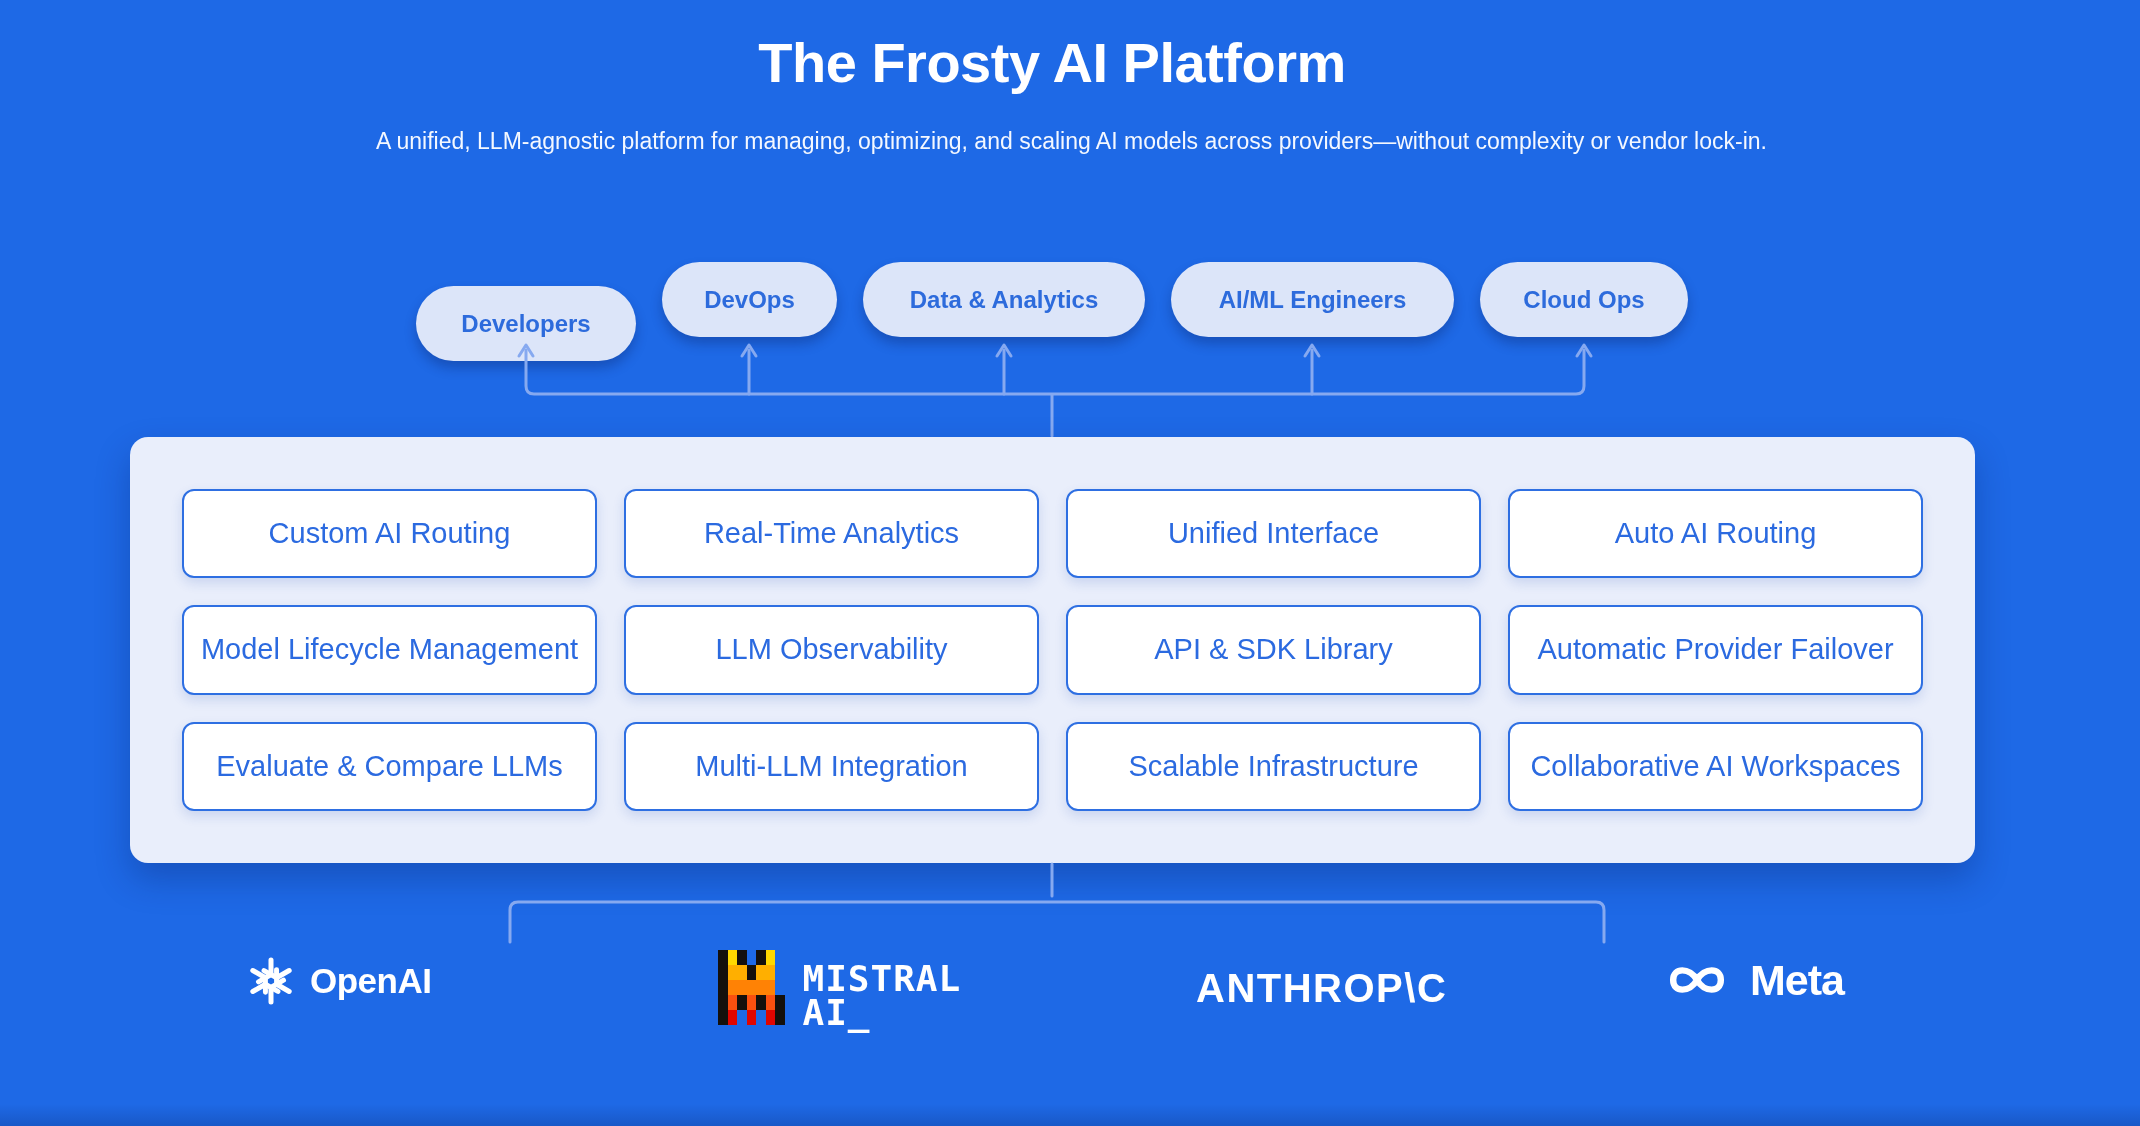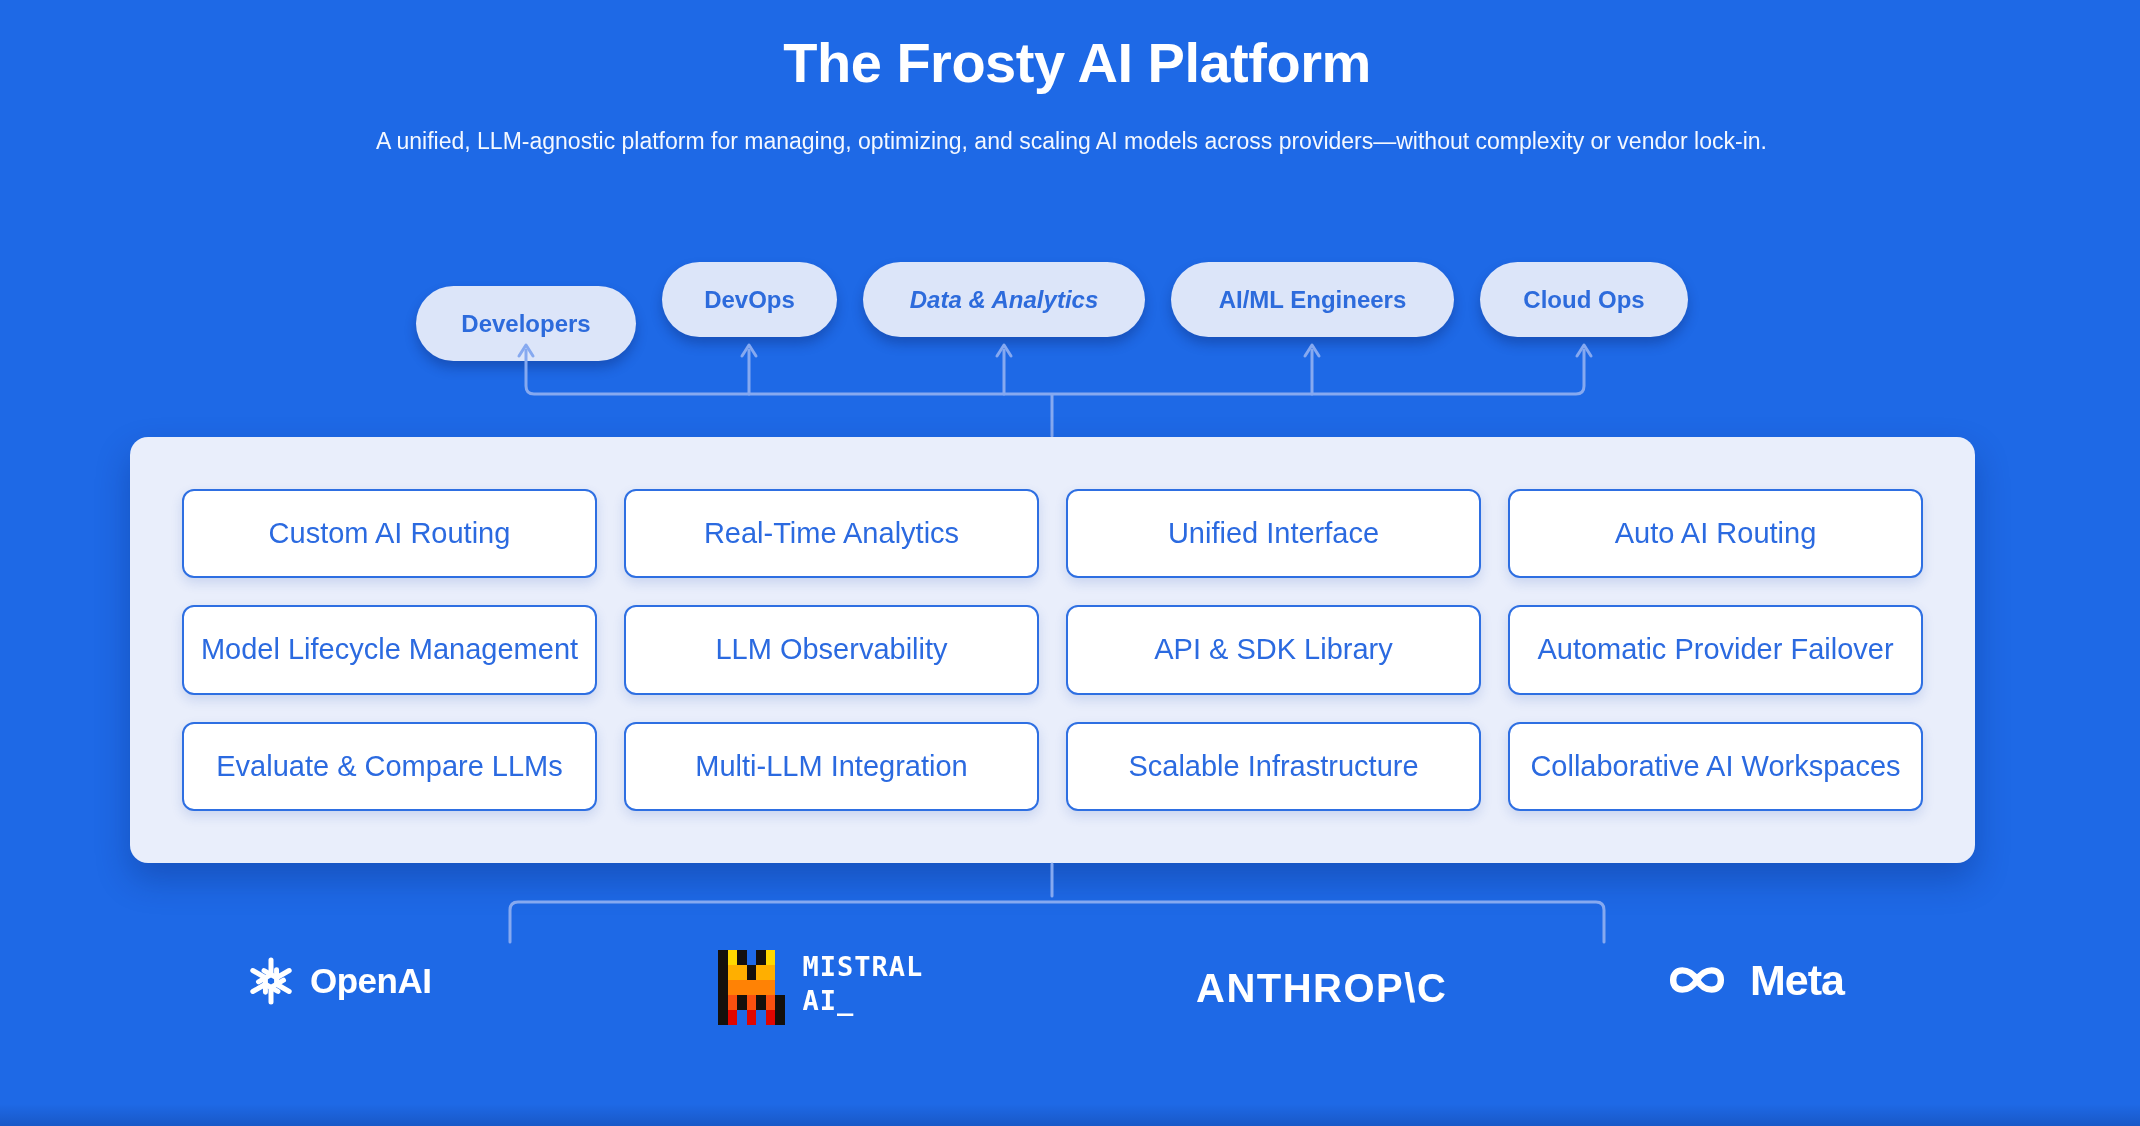--- a/index.html
+++ b/index.html
@@ -14,33 +14,33 @@
   }
   *{box-sizing:border-box;margin:0;padding:0;}
   html,body{width:2140px;height:1126px;}
   body{font-family:"Liberation Sans",sans-serif;overflow:hidden;}
   .stage{position:relative;width:2140px;height:1126px;background:var(--bg);overflow:hidden;}
   .bottom-fade{position:absolute;left:0;right:0;bottom:0;height:22px;
     background:linear-gradient(to bottom,rgba(0,10,60,0),rgba(0,10,60,0.18));}
 
   
   .title{position:absolute;top:30px;left:0;width:2104px;text-align:center;
-    color:#ffffff;font-size:56px;font-weight:700;letter-spacing:-0.5px;margin-left:25px;}
+    color:#ffffff;font-size:56px;font-weight:700;letter-spacing:-0.5px;}
   .subtitle{position:absolute;top:128px;left:0;width:2104px;text-align:center;
     color:#f4f8ff;font-size:23px;font-weight:400;padding-left:39px;}
 
   
   .pills{position:absolute;top:262px;left:416px;display:flex;gap:26px;height:75px;}
   .pill{height:75px;border-radius:38px;background:var(--pill-bg);
     display:flex;align-items:center;justify-content:center;
     color:var(--pill-text);font-size:24px;font-weight:700;
     box-shadow:0 7px 12px rgba(10,32,96,0.32);}
   .pill:nth-child(1){width:220px;margin-top:24px;}
   .pill:nth-child(2){width:175px;}
-  .pill:nth-child(3){width:282px;font-style:italic;}
+  .pill:nth-child(3){width:282px;}
   .pill:nth-child(4){width:283px;}
   .pill:nth-child(5){width:208px;}
 
   
   .overlay{position:absolute;inset:0;width:2140px;height:1126px;pointer-events:none;}
   .overlay path{stroke:var(--line);stroke-width:3;fill:none;stroke-linecap:round;stroke-linejoin:round;}
 
   
   .panel{position:absolute;left:130px;top:437px;width:1845px;height:426px;
     background:var(--panel-bg);border-radius:18px;
@@ -55,21 +55,21 @@
   
   .logo{position:absolute;display:flex;align-items:center;color:#ffffff;}
   .logo-openai{left:244px;top:952px;gap:12px;height:58px;}
   .openai-word{font-size:35px;font-weight:700;letter-spacing:-0.5px;}
   .logo-mistral{left:718px;top:950px;gap:18px;align-items:flex-start;}
   .m-grid{display:grid;grid-template-columns:repeat(7,9.5px);grid-template-rows:repeat(5,15px);}
   .m-grid i{display:block;width:100%;height:100%;}
   .k{background:#14100c;} .y{background:var(--m-y);} .a{background:var(--m-a);}
   .o{background:var(--m-o);} .d{background:var(--m-d);} .r{background:var(--m-r);}
   .mistral-word{font-family:"DejaVu Sans Mono",monospace;font-weight:700;
-    font-size:27px;line-height:34px;letter-spacing:1px;margin-top:0;}
+    font-size:36px;line-height:34px;letter-spacing:1px;margin-top:12px;}
   .logo-anthropic{left:1196px;top:966px;}
   .anthropic-word{font-size:40px;font-weight:700;letter-spacing:1.5px;}
   .logo-meta{left:1664px;top:952px;gap:20px;height:56px;}
   .meta-word{font-size:43px;font-weight:700;letter-spacing:-1px;}
 </style>
 </head>
 <body>
 
 <div class="stage">
 

